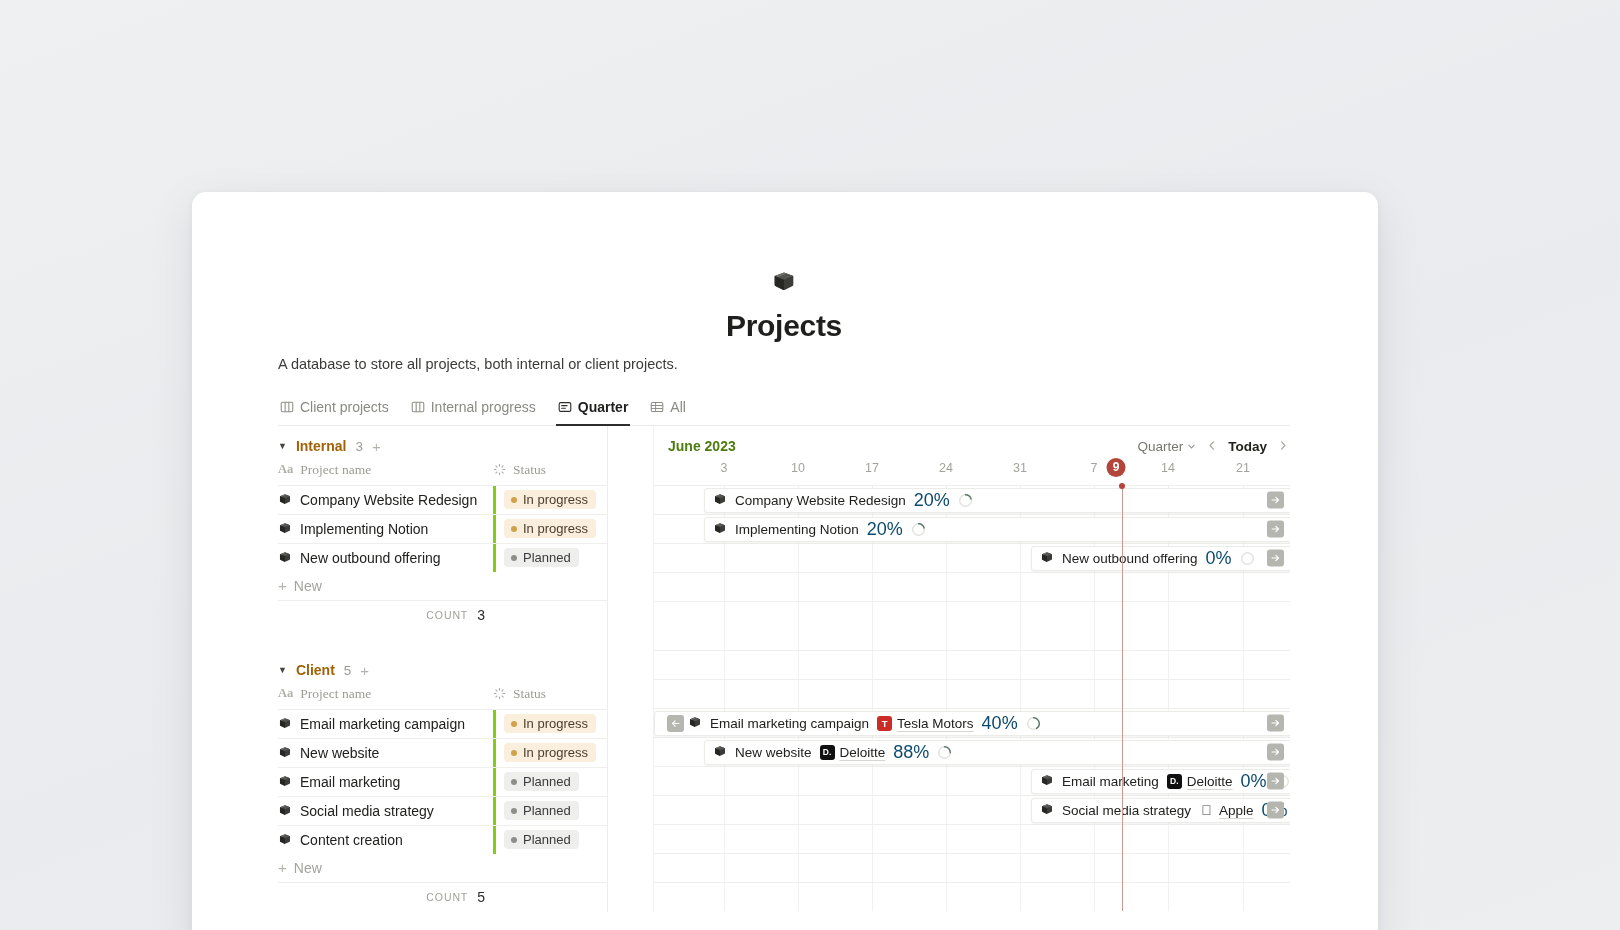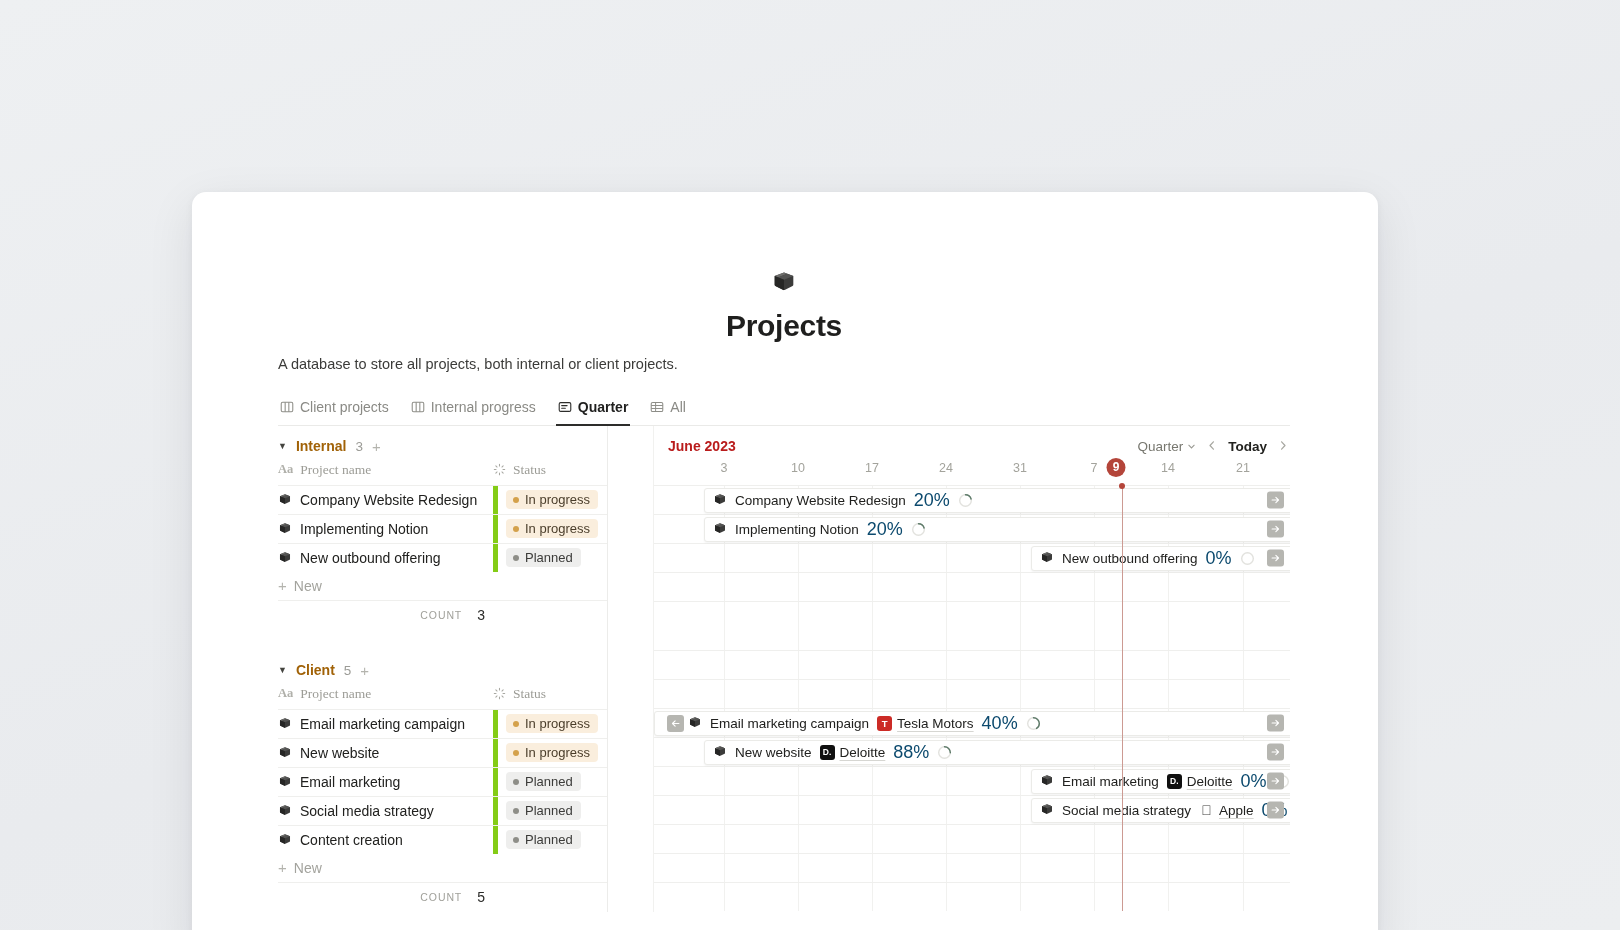--- a/index.html
+++ b/index.html
@@ -95,53 +95,53 @@
   }
   .cell-name .proj-label {
     font-size: 14px; color: #21211f;
     text-decoration: underline; text-decoration-color: #d8d8d4;
     text-underline-offset: 2.5px;
     white-space: nowrap; overflow: hidden; text-overflow: ellipsis;
     cursor: pointer;
   }
   .cell-status {
     width: 114px; flex: none; display: flex; align-items: center;
-    border-left: 5px solid #84cc16; height: 100%; padding-left: 8px;
+    border-left: 3px solid #84cc16; height: 100%; padding-left: 8px;
   }
   .pill {
     display: inline-flex; align-items: center; gap: 6px;
     font-size: 13px; border-radius: 4px; padding: 2px 8px 2px 7px;
     white-space: nowrap;
   }
   .pill .dot { width: 6px; height: 6px; border-radius: 50%; flex: none; }
   .pill.inprogress { background: #faeedd; color: #4a3d2a; }
   .pill.inprogress .dot { background: #d4a14b; }
   .pill.planned { background: #eeeeed; color: #3b3b39; }
   .pill.planned .dot { background: #8e8e88; }
 
   .new-row {
     display: flex; align-items: center; gap: 7px;
     height: 29px; font-size: 14px; color: #a3a39d;
     border-bottom: 1px solid #efefed; cursor: pointer;
   }
   .count-row {
     height: 29px; display: flex; align-items: center; justify-content: flex-end;
-    padding-right: 122px; gap: 15px;
+    padding-right: 122px; gap: 9px;
   }
   .count-label { font-size: 10.5px; letter-spacing: .9px; color: #a0a09a; text-transform: uppercase; }
   .count-value { font-size: 14px; color: #2b2b29; font-weight: 500; }
   .group-gap { height: 20px; }
 
   
   #tl-toolbar {
     height: 29px; padding-top: 12px;
     display: flex; align-items: center; justify-content: space-between;
     padding-left: 14px; padding-right: 2px;
   }
-  #tl-month { font-size: 14px; font-weight: 600; color: #b91c1c; }
+  #tl-month { font-size: 14px; font-weight: 600; color: #4d7c0f; }
   #tl-controls { display: flex; align-items: center; gap: 11px; }
   .tl-ctl {
     font-size: 13.5px; color: #77776f; cursor: pointer;
     display: flex; align-items: center; gap: 4px;
   }
   .tl-ctl.today { font-weight: 600; color: #22221f; }
   .tl-ctl.nav { color: #a7a7a0; font-size: 13px; }
 
   #tl-scale { position: relative; height: 30px; }
   .tick-label {

